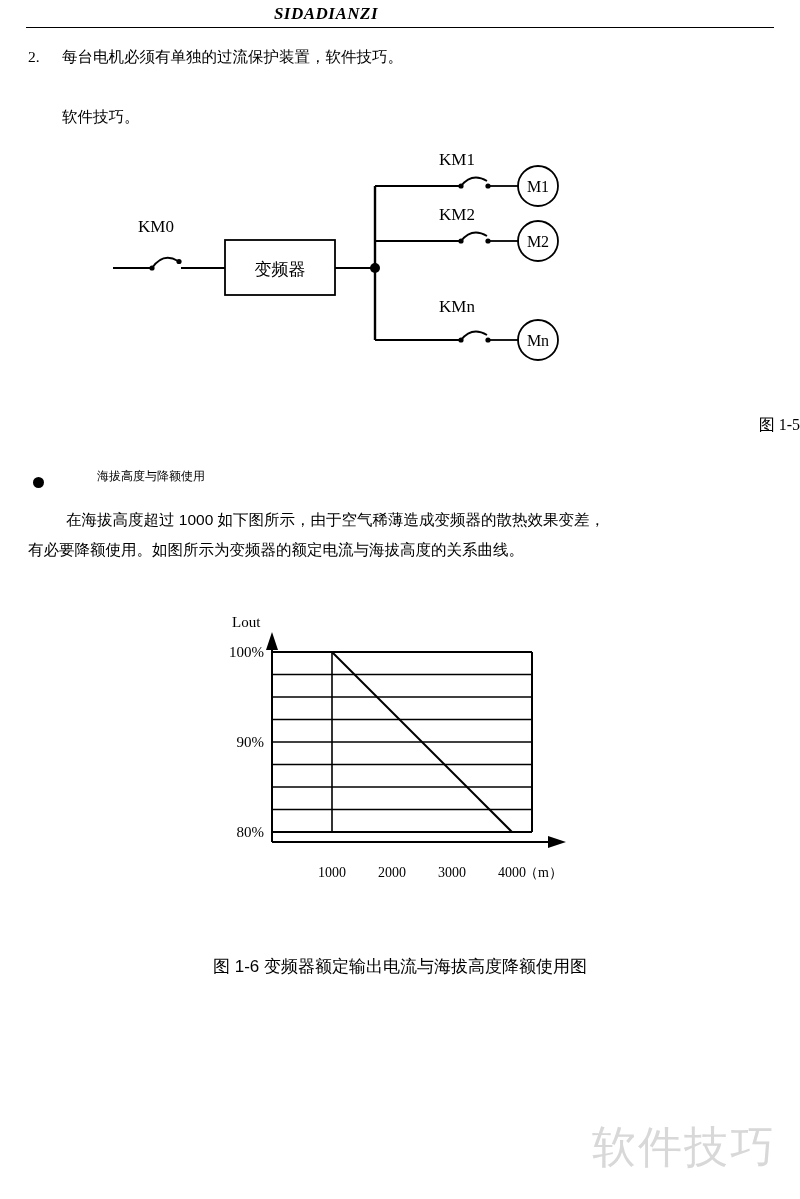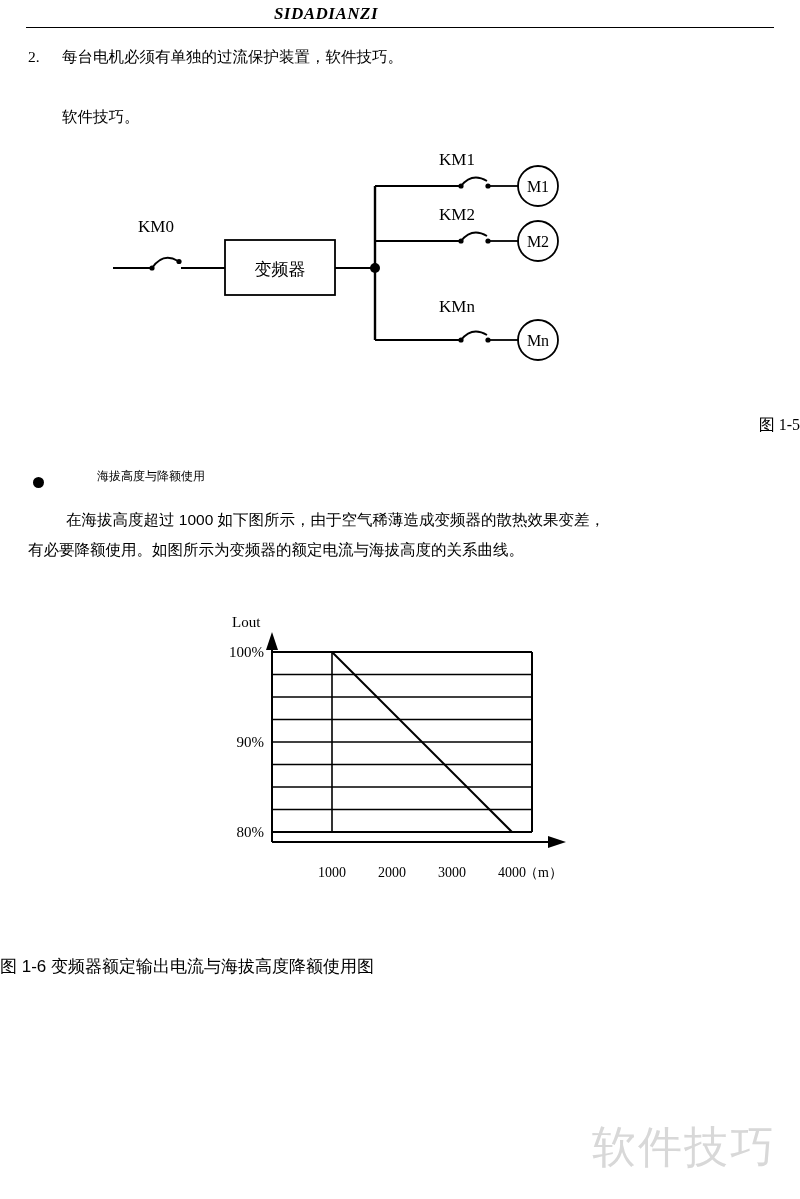--- a/index.html
+++ b/index.html
@@ -118,21 +118,21 @@
     top: 580px;
     width: 800px;
     height: 340px;
     text-decoration: underline;
   }
   .fig16-caption {
     position: absolute;
     left: 0;
     top: 955px;
     width: 800px;
-    text-align: left;
+    text-align: center;
     font-family: "Liberation Sans", sans-serif;
     font-size: 17px;
   }
   
   .watermark {
     position: absolute;
     right: 24px;
     bottom: 22px;
     font-family: Liberation Sans, sans-serif;
     font-size: 44px;

